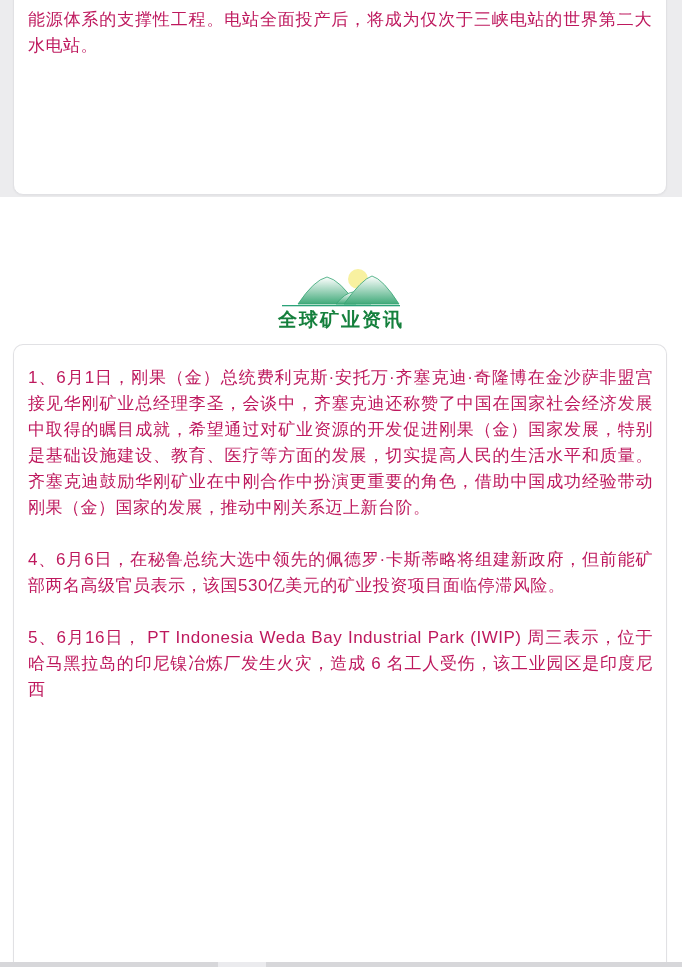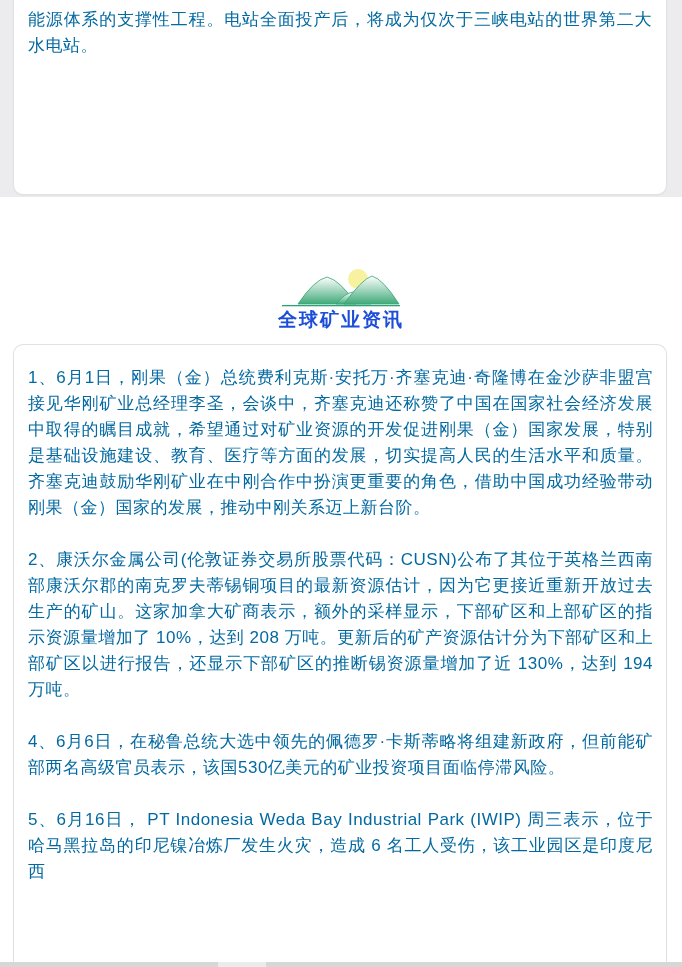--- a/index.html
+++ b/index.html
@@ -42,21 +42,21 @@
     overflow: hidden;
     padding: 16px 14px 0 14px;
   }
 
   .card p {
     margin: 0;
     font-size: 17px;
     line-height: 26px;
     letter-spacing: 0.5px;
     text-align: justify;
-    color: #0369a1;
+    color: #be185d;
   }
   .card-top p { margin-bottom: 36px; }
 
   
   .logo-section {
     height: 147px;
     background: #ffffff;
     display: flex;
     flex-direction: column;
     align-items: center;
@@ -67,21 +67,21 @@
   .logo-art {
     display: block;
     width: 118px;
     height: 44px;
   }
   .logo-title {
     margin-top: 2px;
     font-size: 19px;
     font-weight: bold;
     letter-spacing: 2px;
-    color: #1d4ed8;
+    color: #15803d;
     line-height: 22px;
   }
 
   
   .card-main {
     margin: 0 15px 17px 13px;
     height: 618px;
     overflow: hidden;
     border-bottom: none;
     border-radius: 10px 10px 0 0;
@@ -129,21 +129,20 @@
 
     <path d="M62 41 Q80 16 90 13 Q101 16 117 41 Z" fill="url(#mg)" stroke="#35a474" stroke-width="0.8"></path>
 
     <rect x="0" y="42" width="118" height="1.3" fill="#2ba379"></rect>
   </svg>
   <div class="logo-title">全球矿业资讯</div>
 </div>
 
 <div class="card card-main">
   <p>1、6月1日，刚果（金）总统费利克斯·安托万·齐塞克迪·奇隆博在金沙萨非盟宫接见华刚矿业总经理李圣，会谈中，齐塞克迪还称赞了中国在国家社会经济发展中取得的瞩目成就，希望通过对矿业资源的开发促进刚果（金）国家发展，特别是基础设施建设、教育、医疗等方面的发展，切实提高人民的生活水平和质量。齐塞克迪鼓励华刚矿业在中刚合作中扮演更重要的角色，借助中国成功经验带动刚果（金）国家的发展，推动中刚关系迈上新台阶。</p>
-  <p>2、康沃尔金属公司(伦敦证券交易所股票代码：CUSN)公布了其位于英格兰西南部康沃尔郡的南克罗夫蒂锡铜项目的最新资源估计，因为它更接近重新开放过去生产的矿山。这家加拿大矿商表示，额外的采样显示，下部矿区和上部矿区的指示资源量增加了 10%，达到 208 万吨。更新后的矿产资源估计分为下部矿区和上部矿区以进行报告，还显示下部矿区的推断锡资源量增加了近 130%，达到 194 万吨。</p>
   <p>4、6月6日，在秘鲁总统大选中领先的佩德罗·卡斯蒂略将组建新政府，但前能矿部两名高级官员表示，该国530亿美元的矿业投资项目面临停滞风险。</p>
   <p>5、6月16日， PT Indonesia Weda Bay Industrial Park (IWIP) 周三表示，位于哈马黑拉岛的印尼镍冶炼厂发生火灾，造成 6 名工人受伤，该工业园区是印度尼西</p>
 </div>
 
 <div class="bottom-strip">
   <div class="seg-a"></div>
   <div class="seg-b"></div>
   <div class="seg-c"></div>
 </div>
 

